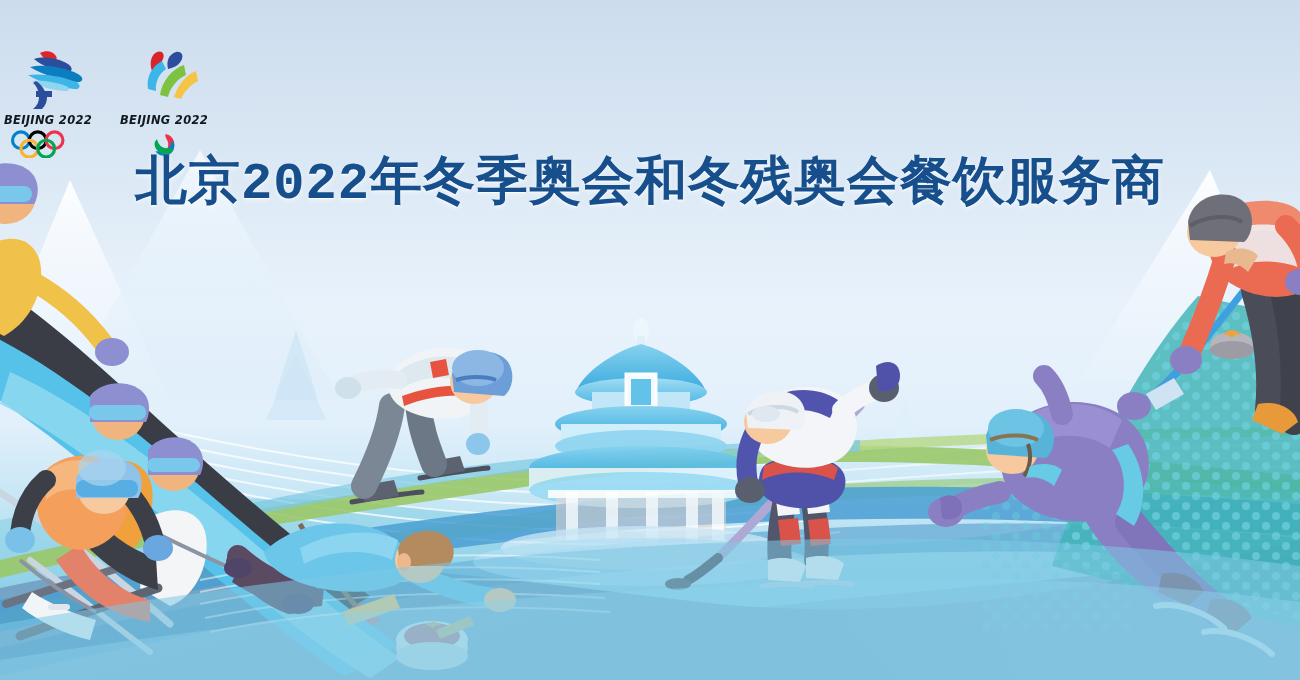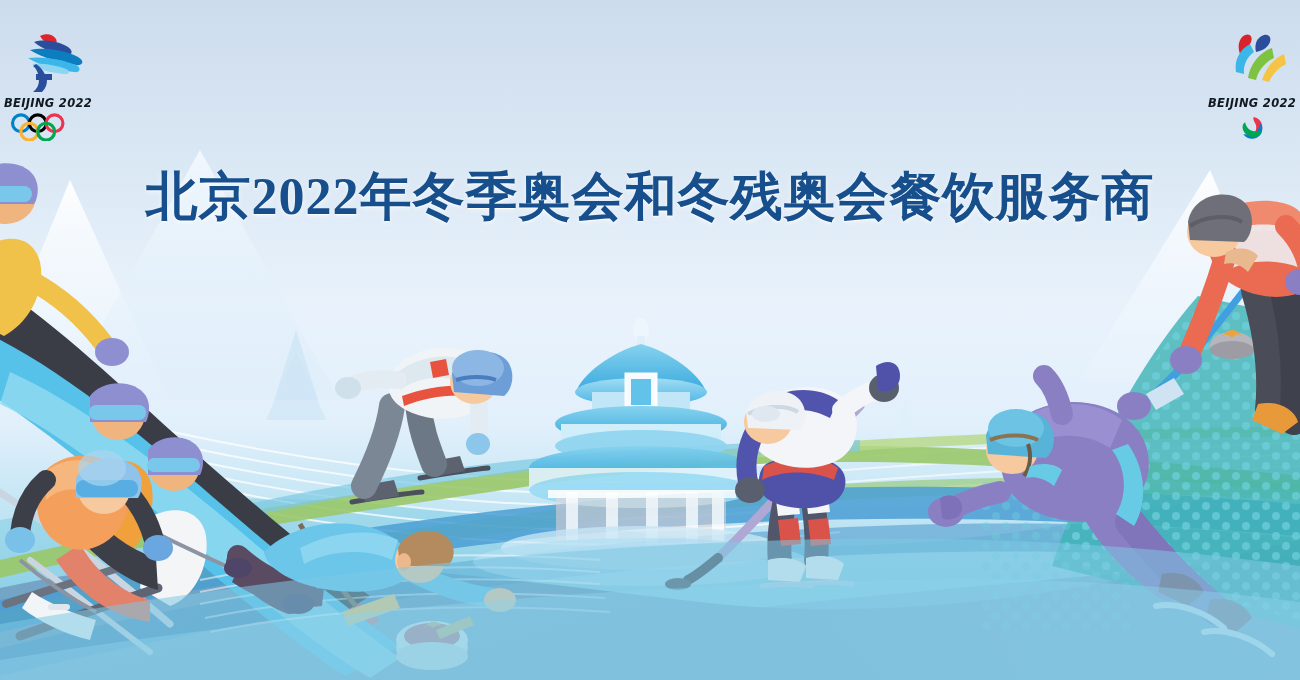--- a/index.html
+++ b/index.html
@@ -10,48 +10,47 @@
     width:1300px;height:680px;
     overflow:hidden;
     background:linear-gradient(180deg,#cddced 0%,#d6e4f2 18%,#e4eef8 38%,#eaf3fa 52%,#dceefa 66%,#b9e2f2 82%,#86cde6 100%);
   }
 
   .layer{position:absolute;inset:0;}
   .layer svg{display:block;width:100%;height:100%;}
 
   
   #logos{
-    position:absolute;left:0;right:0;top:30px;
-    display:flex;justify-content:space-between;align-items:flex-start;gap:57px;
+    position:absolute;left:0;right:0;top:47px;
+    display:flex;justify-content:flex-start;align-items:flex-start;gap:20px;
     z-index:40;
   }
   .logo{width:96px;display:flex;flex-direction:column;align-items:center;}
   .logo .mark{width:84px;height:64px;}
   .logo .wordmark{
     margin-top:2px;
     font-family:"DejaVu Sans",sans-serif;
     font-weight:700;font-style:italic;
     font-size:11.5px;letter-spacing:.3px;
     color:#111820;white-space:nowrap;
     transform:scaleY(1.12);
   }
   .logo .emblem{margin-top:3px;height:28px;}
 
   
   #title{
     position:absolute;left:0;right:0;top:146px;
     text-align:center;z-index:45;
-    font-family:Liberation Serif, serif;
+    font-family:Liberation Mono, monospace;
     font-weight:700;
     font-size:52px;
     letter-spacing:1px;
     color:#174f8c;
     text-shadow:0 1px 0 rgba(255,255,255,.75), 0 2px 5px rgba(255,255,255,.6);
     white-space:nowrap;
-    margin-top:16px;
   }
 </style>
 </head>
 <body>
 
 <div id="banner">
 
   <div class="layer">
     <svg viewBox="0 0 1300 680" preserveAspectRatio="none" xmlns="http://www.w3.org/2000/svg">
       <defs>

